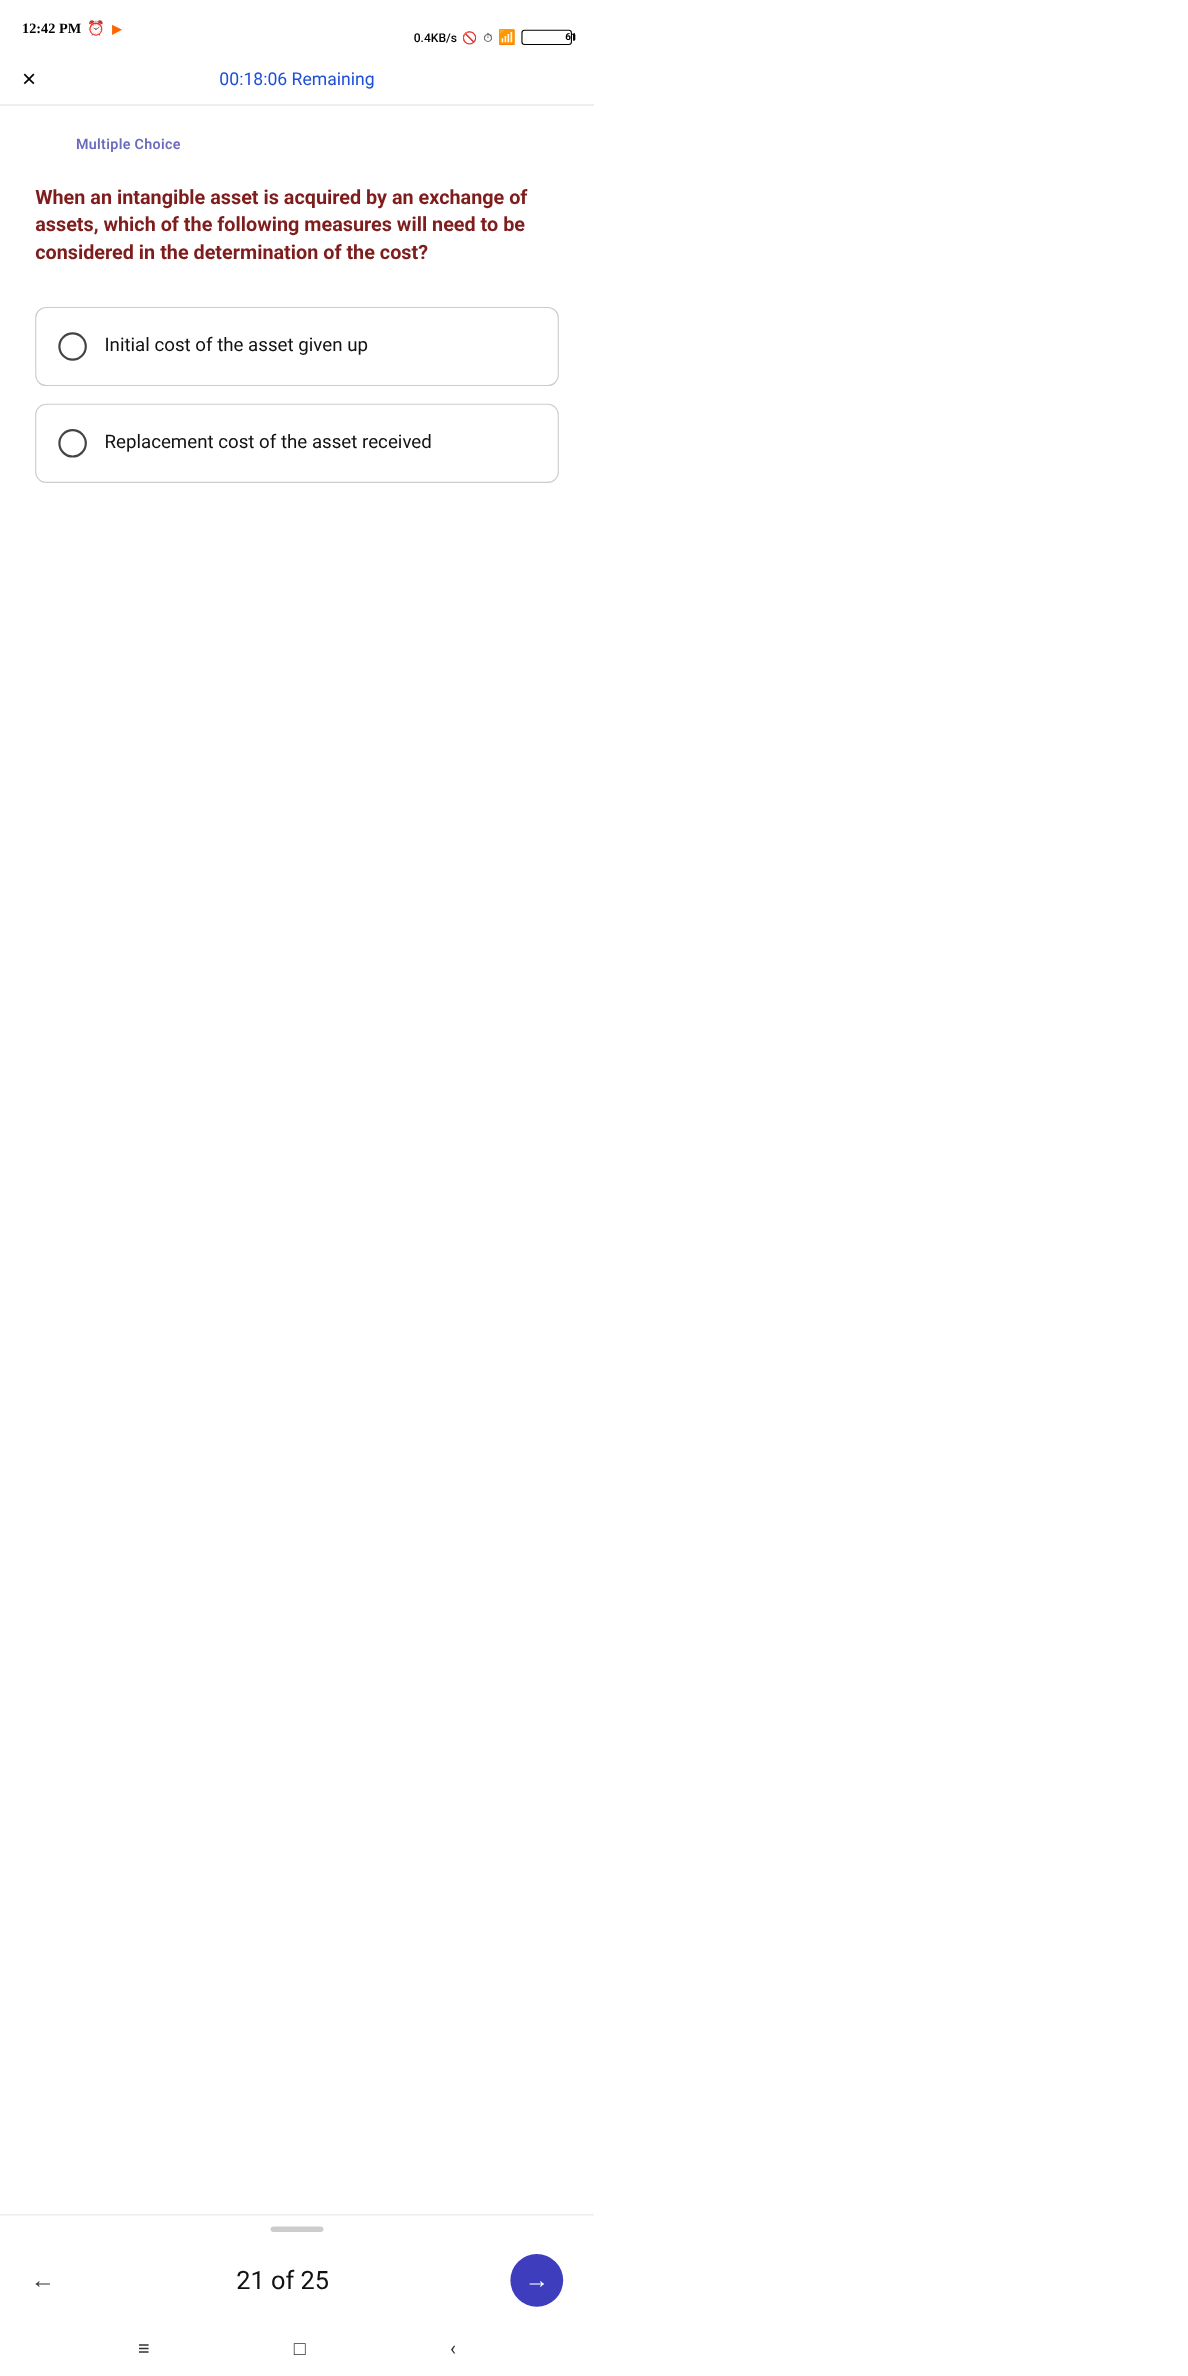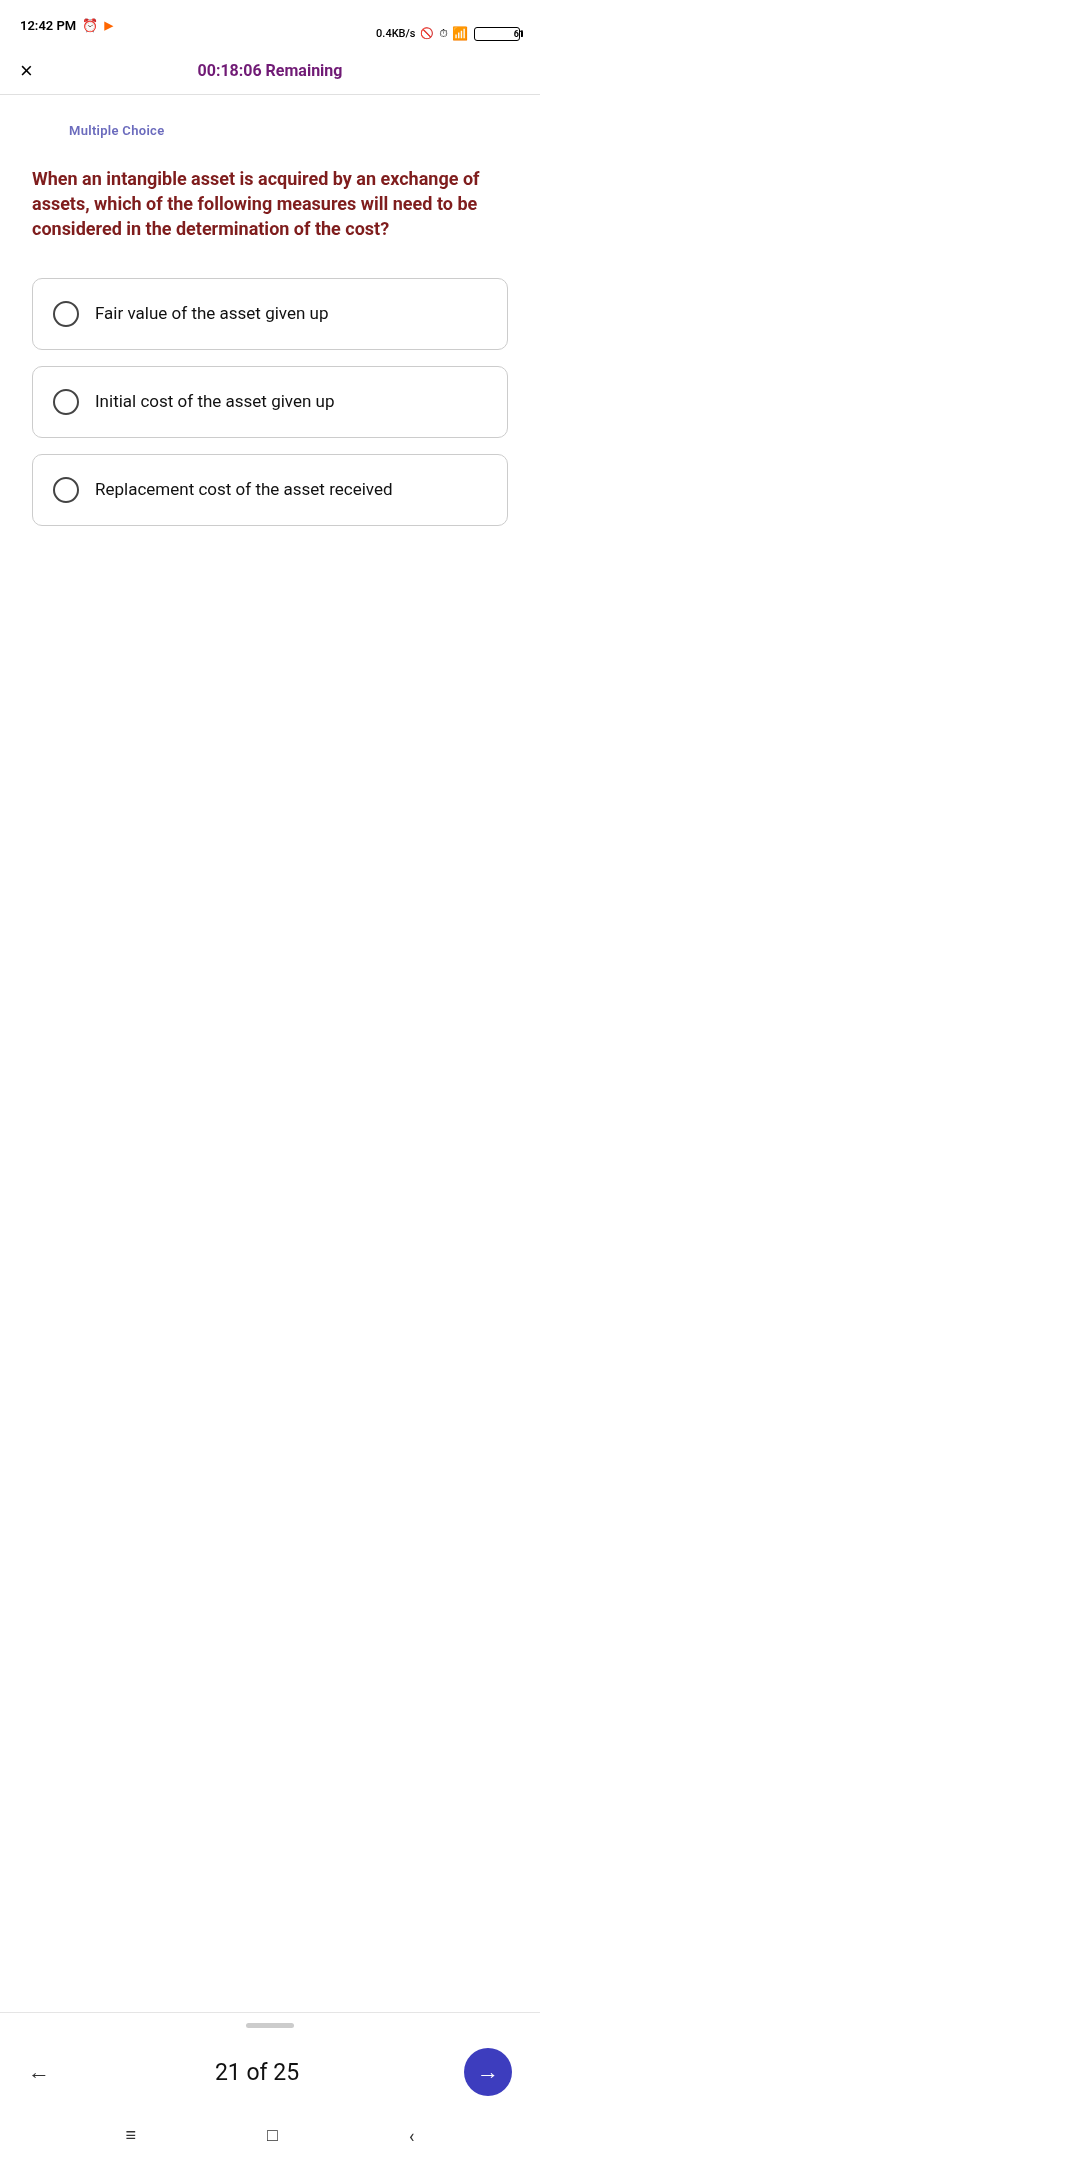--- a/index.html
+++ b/index.html
@@ -26,20 +26,21 @@
       background: #ffffff;
     }
 
     .status-left {
       display: flex;
       align-items: center;
       gap: 6px;
       font-size: 13px;
       font-weight: 600;
       color: #000;
+      font-family: Liberation Serif, serif;
     }
 
     .status-right {
       display: flex;
       align-items: center;
       gap: 5px;
       font-size: 11px;
       font-weight: 500;
       color: #000;
       margin-top: 16px;
@@ -88,22 +89,22 @@
       font-weight: 400;
       color: #000;
       cursor: pointer;
       background: none;
       border: none;
       line-height: 1;
     }
 
     .timer {
       font-size: 16px;
-      color: #701a75;
-      font-weight: 700;
+      color: #1d4ed8;
+      font-weight: 400;
     }
 
     
     .main-content {
       padding: 28px 32px 20px 32px;
       flex: 1;
     }
 
     .question-type {
       font-size: 13px;
@@ -271,24 +272,20 @@
 </div>
 
 <div class="main-content">
 
   <div class="question-type">Multiple Choice</div>
 
   <div class="question-text">When an intangible asset is acquired by an exchange of assets, which of the following measures will need to be considered in the determination of the cost?</div>
 
   <div class="options-container">
 
-    <div class="option-item">
-      <div class="radio-circle"></div>
-      <span class="option-label">Fair value of the asset given up</span>
-    </div>
 
     <div class="option-item">
       <div class="radio-circle"></div>
       <span class="option-label">Initial cost of the asset given up</span>
     </div>
 
 
     <div class="option-item">
       <div class="radio-circle"></div>
       <span class="option-label">Replacement cost of the asset received</span>

